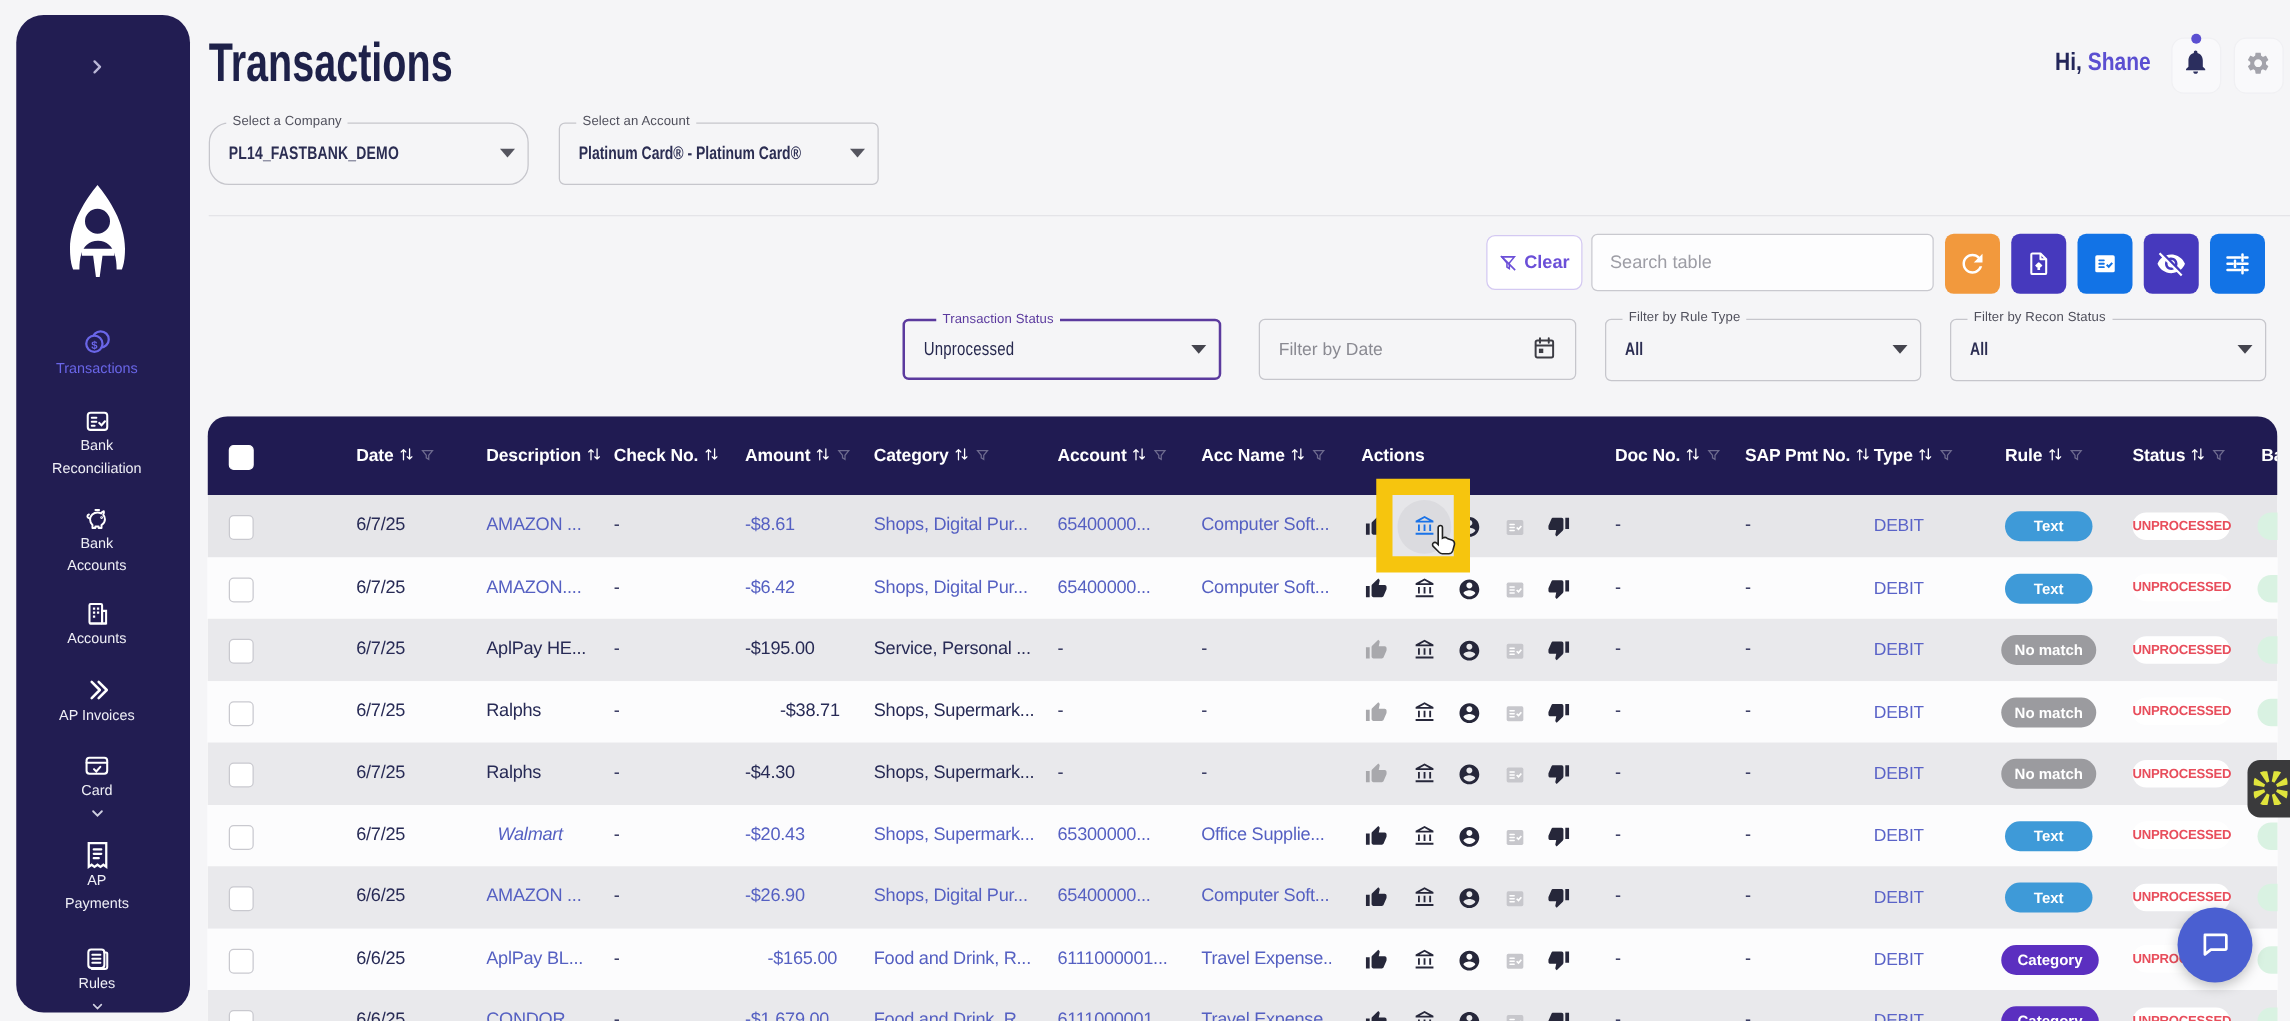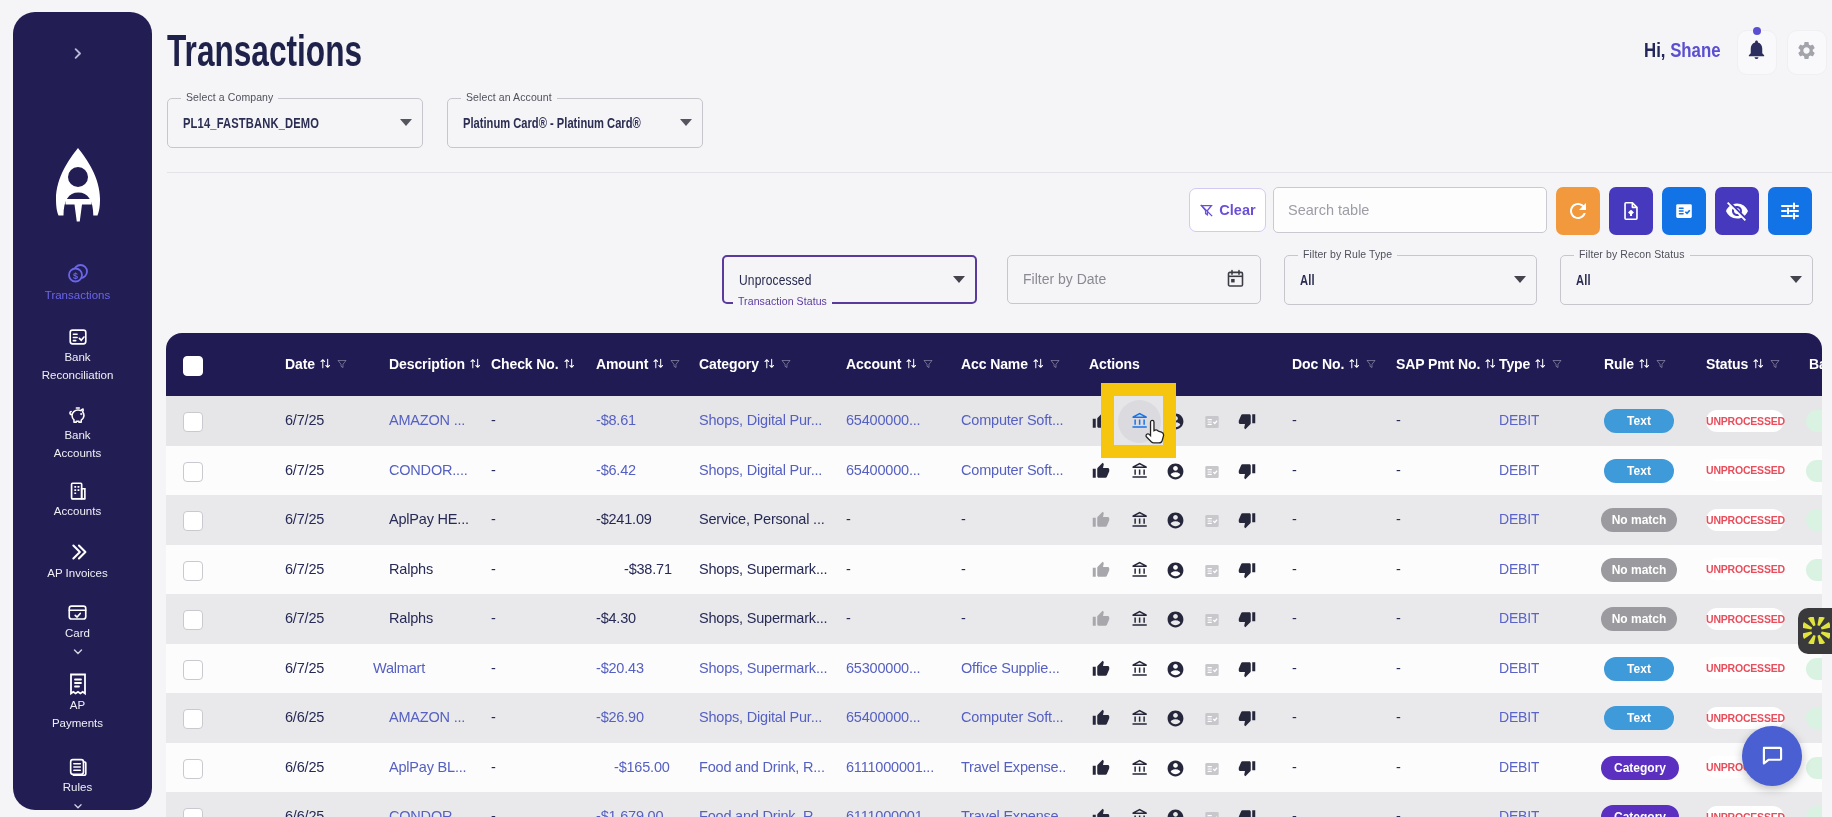--- a/index.html
+++ b/index.html
@@ -132,21 +132,21 @@
   <div class="iconbtn" style="left:1737px;top:30px;"></div>
   <div class="iconbtn" style="left:1787px;top:30px;"></div>
   <svg class="abs" style="left:1745px;top:38px;" width="23" height="23" viewBox="0 0 24 24" fill="#2b2e5e">
       <path d="M12 22c1.1 0 2-.9 2-2h-4c0 1.1.9 2 2 2zm6-6v-5c0-3.07-1.63-5.64-4.5-6.32V4c0-.83-.67-1.5-1.5-1.5s-1.5.67-1.5 1.5v.68C7.64 5.36 6 7.92 6 11v5l-2 2v1h16v-1l-2-2z"></path>
     </svg>
   <div class="abs" style="left:1753px;top:27px;width:8px;height:8px;border-radius:50%;background:#5b4fd1;z-index:5;"></div>
   <svg class="abs" style="left:1796px;top:40px;" width="21" height="21" viewBox="0 0 24 24" fill="#a3a3ab">
       <path d="M19.14 12.94c.04-.3.06-.61.06-.94 0-.32-.02-.64-.07-.94l2.03-1.58c.18-.14.23-.41.12-.61l-1.92-3.32c-.12-.22-.37-.29-.59-.22l-2.39.96c-.5-.38-1.03-.7-1.62-.94l-.36-2.54c-.04-.24-.24-.41-.48-.41h-3.84c-.24 0-.43.17-.47.41l-.36 2.54c-.59.24-1.13.57-1.62.94l-2.39-.96c-.22-.08-.47 0-.59.22L2.74 8.87c-.12.21-.08.47.12.61l2.03 1.58c-.05.3-.09.63-.09.94s.02.64.07.94l-2.03 1.58c-.18.14-.23.41-.12.61l1.92 3.32c.12.22.37.29.59.22l2.39-.96c.5.38 1.03.7 1.62.94l.36 2.54c.05.24.24.41.48.41h3.84c.24 0 .44-.17.47-.41l.36-2.54c.59-.24 1.13-.56 1.62-.94l2.39.96c.22.08.47 0 .59-.22l1.92-3.32c.12-.22.07-.47-.12-.61l-2.01-1.58zM12 15.6c-1.98 0-3.6-1.62-3.6-3.6s1.62-3.6 3.6-3.6 3.6 1.62 3.6 3.6-1.62 3.6-3.6 3.6z"></path>
     </svg>
 
-  <div class="selbox" style="left:167px;top:98px;width:254px;">
+  <div class="selbox" style="left:167px;top:98px;width:254px;border-radius:16px;">
     <div class="lbl">Select a Company</div>
     <div class="val">PL14_FASTBANK_DEMO</div>
     <div class="arr"></div>
   </div>
   <div class="selbox" style="left:447px;top:98px;width:254px;">
     <div class="lbl">Select an Account</div>
     <div class="val" style="letter-spacing:0;">Platinum Card® - Platinum Card®</div>
     <div class="arr"></div>
   </div>
   <div class="divline"></div>
@@ -187,21 +187,21 @@
   </div>
   <div class="sqbtn" style="left:1768px;background:#1273e6;">
     <svg width="24" height="24" viewBox="0 0 24 24" fill="none" stroke="#fff" stroke-width="2" stroke-linecap="round">
         <path d="M4 7h10M18 7h2M16 4.5v5"></path>
         <path d="M4 12h4M12 12h8M10 9.5v5"></path>
         <path d="M4 17h10M18 17h2M16 14.5v5"></path>
       </svg>
   </div>
 
   <div class="selbox" style="left:722px;top:255px;width:251px;height:45px;border:2px solid #5b3a9e;">
-    <div class="lbl" style="color:#5b3a9e;left:9px;margin-top:46px;">Transaction Status</div>
+    <div class="lbl" style="color:#5b3a9e;left:25px;">Transaction Status</div>
     <div class="val" style="font-weight:400;font-size:15px;line-height:45px;color:#26284e;transform:scaleX(0.8);transform-origin:0 50%;">Unprocessed</div>
     <div class="arr" style="top:19px;border-top-color:#44444e;"></div>
   </div>
   <div class="abs" style="left:1007px;top:255px;width:252px;height:47px;border:1px solid #c6c6cc;border-radius:5px;">
     <span style="position:absolute;left:15px;line-height:47px;font-size:14px;color:#8a8a92;">Filter by Date</span>
     <svg style="position:absolute;right:14px;top:12px;" width="21" height="21" viewBox="0 0 24 24" fill="none" stroke="#3c3c44" stroke-width="1.8">
         <rect x="4" y="5" width="16" height="15.5" rx="1.5"></rect>
         <path d="M4 9.5h16"></path>
         <path d="M8 3v4M16 3v4" stroke-linecap="round"></path>
         <rect x="7" y="12.5" width="4" height="4" fill="#3c3c44" stroke="none"></rect>
@@ -321,21 +321,21 @@
           <div class="cell dk" style="left:1126px;">-</div>
           <div class="cell dk" style="left:1230px;">-</div>
           <div class="cell" style="left:1333px;color:#5a63c8;font-weight:500;font-size:14px;">DEBIT</div>
           <div class="pill" style="left:1438px;width:70px;background:#3e9ad8;">Text</div>
           <div class="statuspill">UNPROCESSED</div>
           <div class="balpill"></div>
         </div>
         <div class="row w" style="top:112.5px;">
           <div class="chk"></div>
           <div class="cell dk" style="left:119px;">6/7/25</div>
-          <div class="cell bl" style="left:223px;width:96px;">CONDOR....</div>
+          <div class="cell bl" style="left:223px;width:96px;">AMAZON....</div>
           <div class="cell dk" style="left:325px;">-</div>
           <div class="cell bl" style="left:430px;">-$6.42</div>
           <div class="cell bl" style="left:533px;width:131px;">Shops, Digital Pur...</div>
           <div class="cell bl" style="left:680px;width:92px;">65400000...</div>
           <div class="cell bl" style="left:795px;width:104px;">Computer Soft...</div>
           <svg class="aicon" style="left:926px;" width="18" height="18" viewBox="0 0 24 24" fill="#26273a">
             <path d="M1 21h4V9H1v12zM23 10c0-1.1-.9-2-2-2h-6.31l.95-4.57.03-.32c0-.41-.17-.79-.44-1.06L14.17 1 7.59 7.59C7.22 7.95 7 8.45 7 9v10c0 1.1.9 2 2 2h9c.83 0 1.54-.5 1.84-1.22l3.02-7.05c.09-.23.14-.47.14-.73v-2z"></path>
           </svg>
           <svg class="aicon" style="left:965px;" width="18" height="18" viewBox="0 0 24 24" fill="#26273a">
             <path d="M6.5 10h-2v7h2v-7zm6 0h-2v7h2v-7zm8.5 9H2v2h19v-2zm-2.5-9h-2v7h2v-7zm-7-6.74L16.71 6H6.29l5.21-2.74m0-2.26L2 6v2h19V6l-9.5-5z"></path>
@@ -356,21 +356,21 @@
           <div class="cell" style="left:1333px;color:#5a63c8;font-weight:500;font-size:14px;">DEBIT</div>
           <div class="pill" style="left:1438px;width:70px;background:#3e9ad8;">Text</div>
           <div class="statuspill">UNPROCESSED</div>
           <div class="balpill"></div>
         </div>
         <div class="row g" style="top:162px;">
           <div class="chk"></div>
           <div class="cell dk" style="left:119px;">6/7/25</div>
           <div class="cell dk" style="left:223px;width:96px;">AplPay HE...</div>
           <div class="cell dk" style="left:325px;">-</div>
-          <div class="cell dk" style="left:430px;">-$241.09</div>
+          <div class="cell dk" style="left:430px;">-$195.00</div>
           <div class="cell dk" style="left:533px;width:131px;">Service, Personal ...</div>
           <div class="cell dk" style="left:680px;width:92px;">-</div>
           <div class="cell dk" style="left:795px;width:104px;">-</div>
           <svg class="aicon" style="left:926px;" width="18" height="18" viewBox="0 0 24 24" fill="#a8a8ac">
             <path d="M1 21h4V9H1v12zM23 10c0-1.1-.9-2-2-2h-6.31l.95-4.57.03-.32c0-.41-.17-.79-.44-1.06L14.17 1 7.59 7.59C7.22 7.95 7 8.45 7 9v10c0 1.1.9 2 2 2h9c.83 0 1.54-.5 1.84-1.22l3.02-7.05c.09-.23.14-.47.14-.73v-2z"></path>
           </svg>
           <svg class="aicon" style="left:965px;" width="18" height="18" viewBox="0 0 24 24" fill="#26273a">
             <path d="M6.5 10h-2v7h2v-7zm6 0h-2v7h2v-7zm8.5 9H2v2h19v-2zm-2.5-9h-2v7h2v-7zm-7-6.74L16.71 6H6.29l5.21-2.74m0-2.26L2 6v2h19V6l-9.5-5z"></path>
           </svg>
           <svg class="aicon" style="left:1000px;" width="19" height="19" viewBox="0 0 24 24" fill="#26273a">
@@ -453,21 +453,21 @@
           <div class="cell dk" style="left:1126px;">-</div>
           <div class="cell dk" style="left:1230px;">-</div>
           <div class="cell" style="left:1333px;color:#5a63c8;font-weight:500;font-size:14px;">DEBIT</div>
           <div class="pill" style="left:1435px;width:76px;background:#9b9b9f;">No match</div>
           <div class="statuspill">UNPROCESSED</div>
           <div class="balpill"></div>
         </div>
         <div class="row w" style="top:310.5px;">
           <div class="chk"></div>
           <div class="cell dk" style="left:119px;">6/7/25</div>
-          <div class="cell bl" style="left:207px;width:96px;">Walmart</div>
+          <div class="cell bl" style="left:232px;width:96px;font-style:italic;">Walmart</div>
           <div class="cell dk" style="left:325px;">-</div>
           <div class="cell bl" style="left:430px;">-$20.43</div>
           <div class="cell bl" style="left:533px;width:131px;">Shops, Supermark...</div>
           <div class="cell bl" style="left:680px;width:92px;">65300000...</div>
           <div class="cell bl" style="left:795px;width:104px;">Office Supplie...</div>
           <svg class="aicon" style="left:926px;" width="18" height="18" viewBox="0 0 24 24" fill="#26273a">
             <path d="M1 21h4V9H1v12zM23 10c0-1.1-.9-2-2-2h-6.31l.95-4.57.03-.32c0-.41-.17-.79-.44-1.06L14.17 1 7.59 7.59C7.22 7.95 7 8.45 7 9v10c0 1.1.9 2 2 2h9c.83 0 1.54-.5 1.84-1.22l3.02-7.05c.09-.23.14-.47.14-.73v-2z"></path>
           </svg>
           <svg class="aicon" style="left:965px;" width="18" height="18" viewBox="0 0 24 24" fill="#26273a">
             <path d="M6.5 10h-2v7h2v-7zm6 0h-2v7h2v-7zm8.5 9H2v2h19v-2zm-2.5-9h-2v7h2v-7zm-7-6.74L16.71 6H6.29l5.21-2.74m0-2.26L2 6v2h19V6l-9.5-5z"></path>

